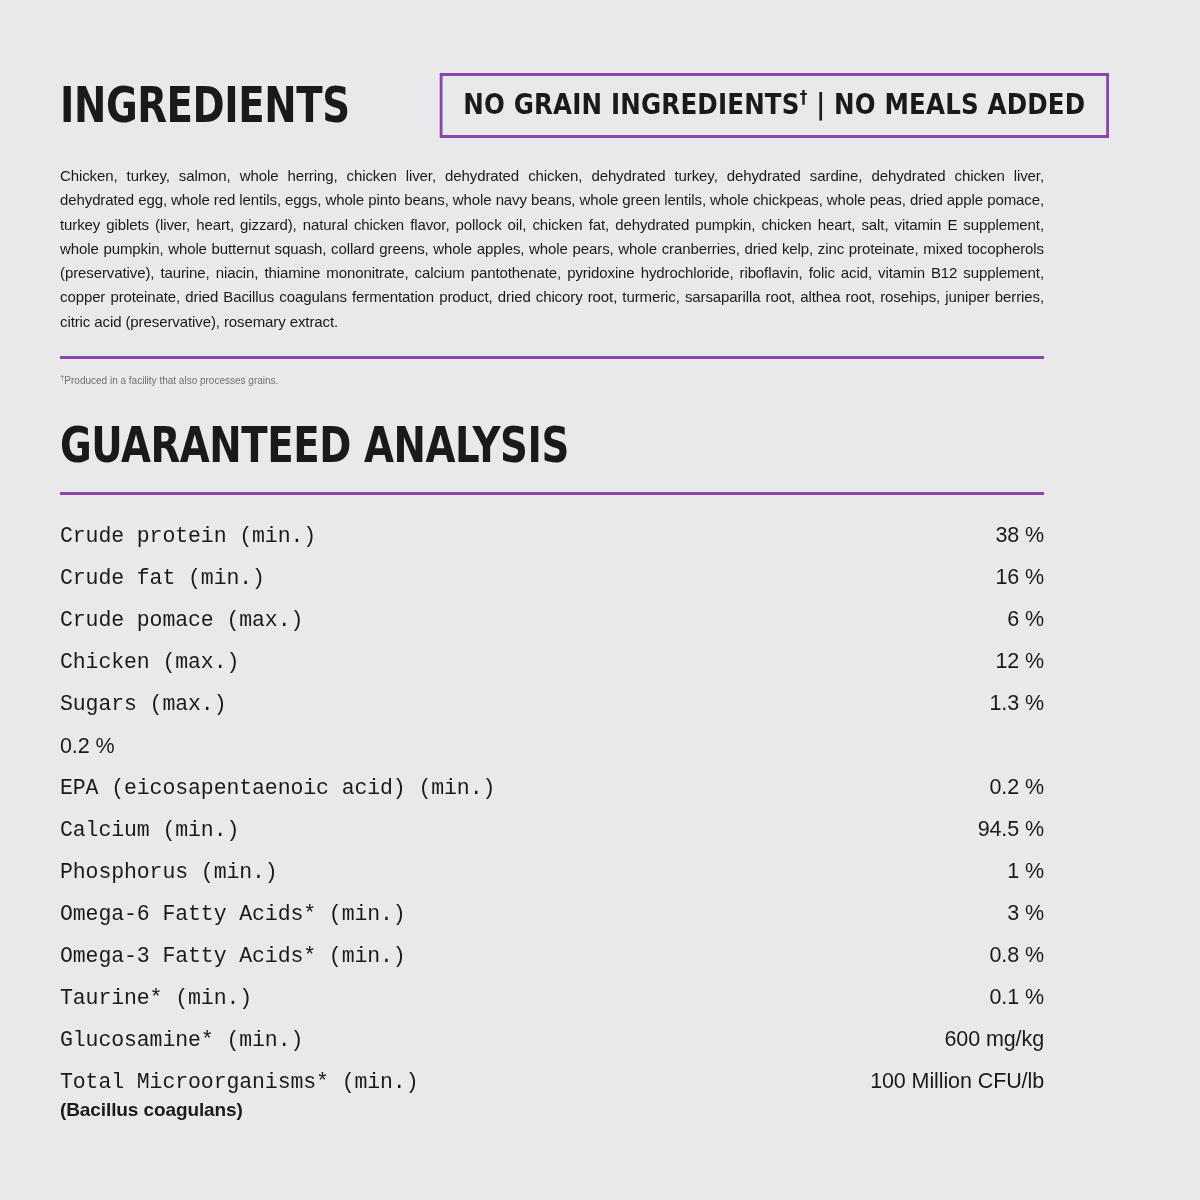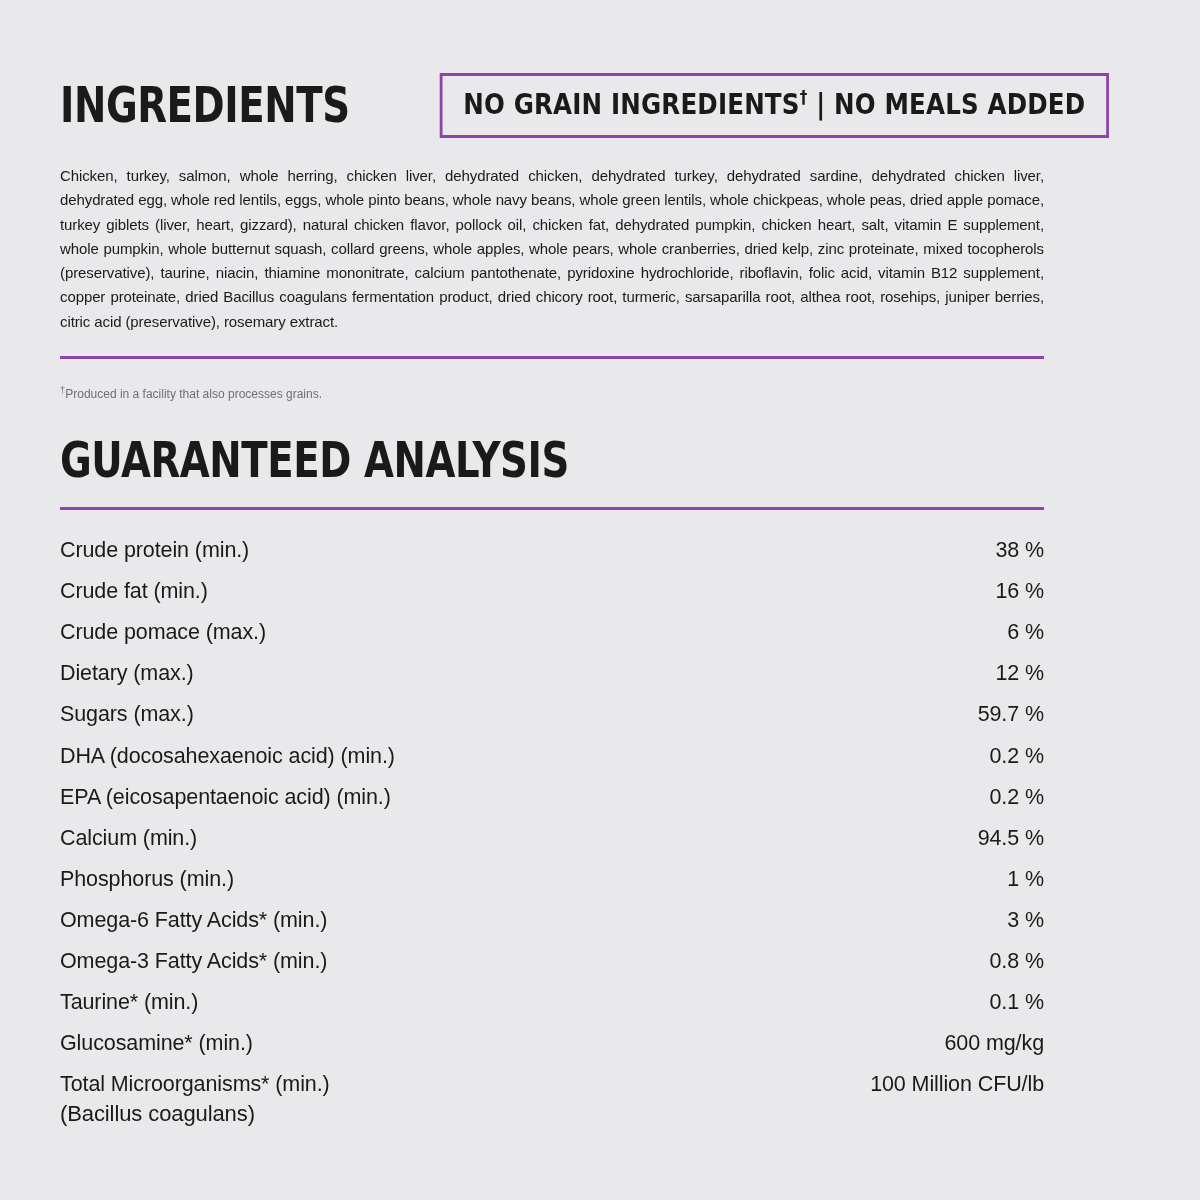--- a/index.html
+++ b/index.html
@@ -71,22 +71,22 @@
   .rule {
     height: 3px;
     background: #8e44ad;
     width: 100%;
   }
   .rule-ingredients {
     margin-top: 22px;
   }
 
   .footnote {
-    margin-top: 28px;
-    font-size: 12px;
+    margin-top: 16px;
+    font-size: 10px;
     color: #6f6f74;
     letter-spacing: 0;
   }
   .footnote sup {
     font-size: 0.78em;
     vertical-align: super;
     line-height: 0;
   }
 
   
@@ -103,30 +103,32 @@
   .ga-row {
     display: flex;
     align-items: baseline;
     justify-content: space-between;
     font-size: 21.5px;
     line-height: 1.40;
     letter-spacing: -0.1px;
   }
   .ga-name {
     white-space: nowrap;
+    font-family: Liberation Mono, monospace;
   }
   .ga-value {
     white-space: nowrap;
     text-align: right;
     margin-top: 11px;
   }
   .ga-continuation {
-    font-size: 22px;
+    font-size: 19px;
     line-height: 1.40;
     letter-spacing: -0.1px;
+    font-weight: bold;
   }
 </style>
 </head>
 <body>
 
 <div class="page">
 
   <div class="header-row">
     <h1 class="section-title">INGREDIENTS</h1>
 
@@ -154,29 +156,28 @@
       </div>
       <div class="ga-row">
         <span class="ga-name">Crude fat (min.)</span>
         <span class="ga-value">16 %</span>
       </div>
       <div class="ga-row">
         <span class="ga-name">Crude pomace (max.)</span>
         <span class="ga-value">6 %</span>
       </div>
       <div class="ga-row">
-        <span class="ga-name">Dietary (max.)</span>
+        <span class="ga-name">Chicken (max.)</span>
         <span class="ga-value">12 %</span>
       </div>
       <div class="ga-row">
         <span class="ga-name">Sugars (max.)</span>
-        <span class="ga-value">59.7 %</span>
-      </div>
-      <div class="ga-row">
-        <span class="ga-name">DHA (docosahexaenoic acid) (min.)</span>
+        <span class="ga-value">1.3 %</span>
+      </div>
+      <div class="ga-row">
         <span class="ga-value">0.2 %</span>
       </div>
       <div class="ga-row">
         <span class="ga-name">EPA (eicosapentaenoic acid) (min.)</span>
         <span class="ga-value">0.2 %</span>
       </div>
       <div class="ga-row">
         <span class="ga-name">Calcium (min.)</span>
         <span class="ga-value">94.5 %</span>
       </div>

